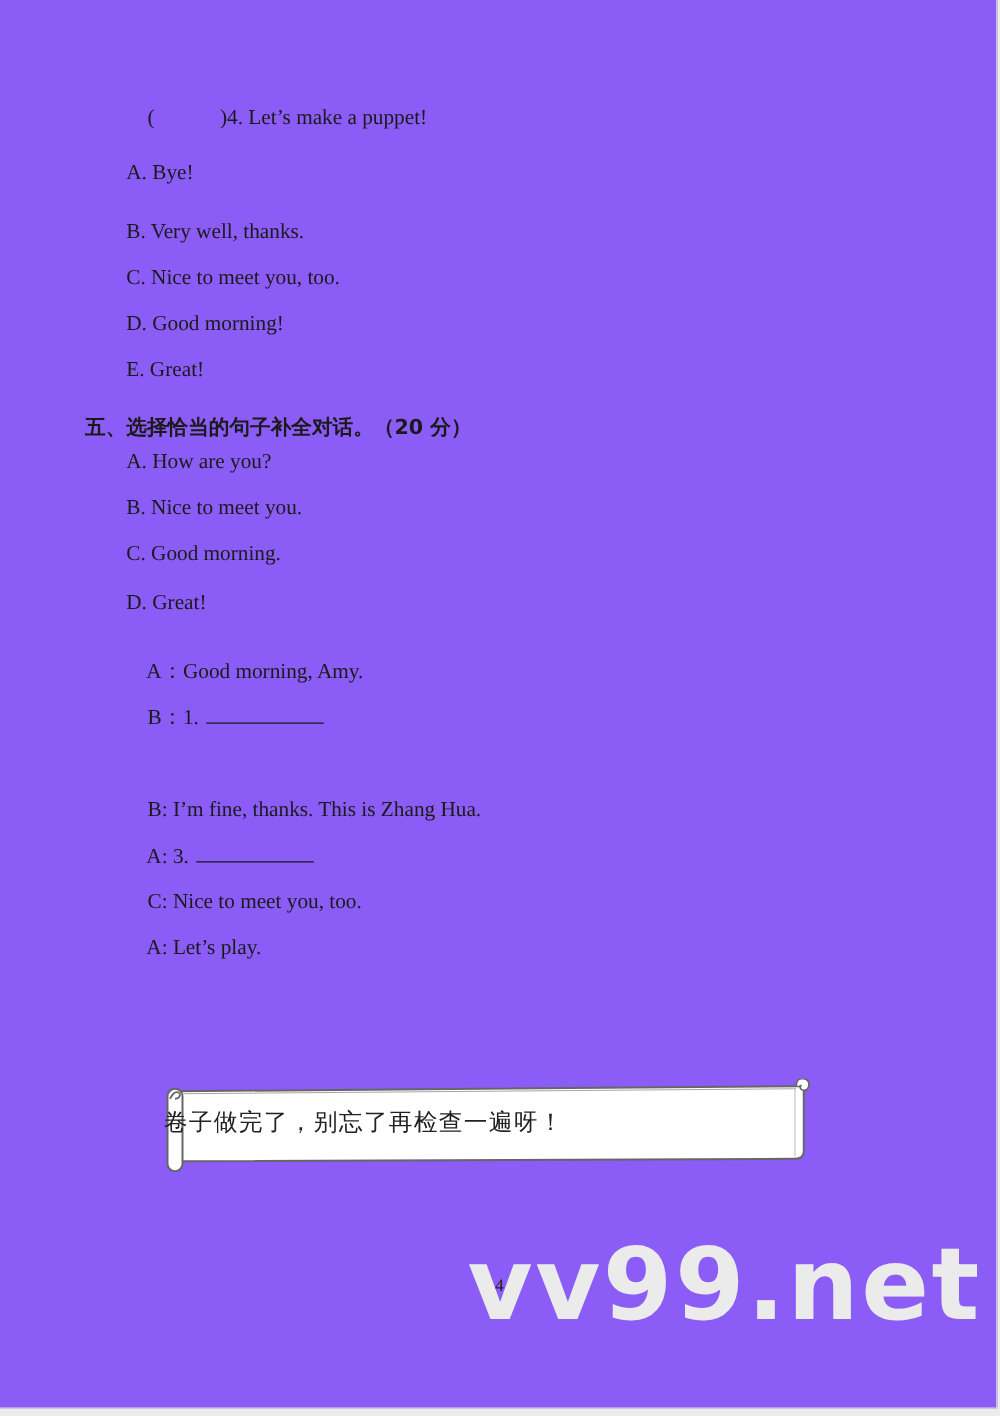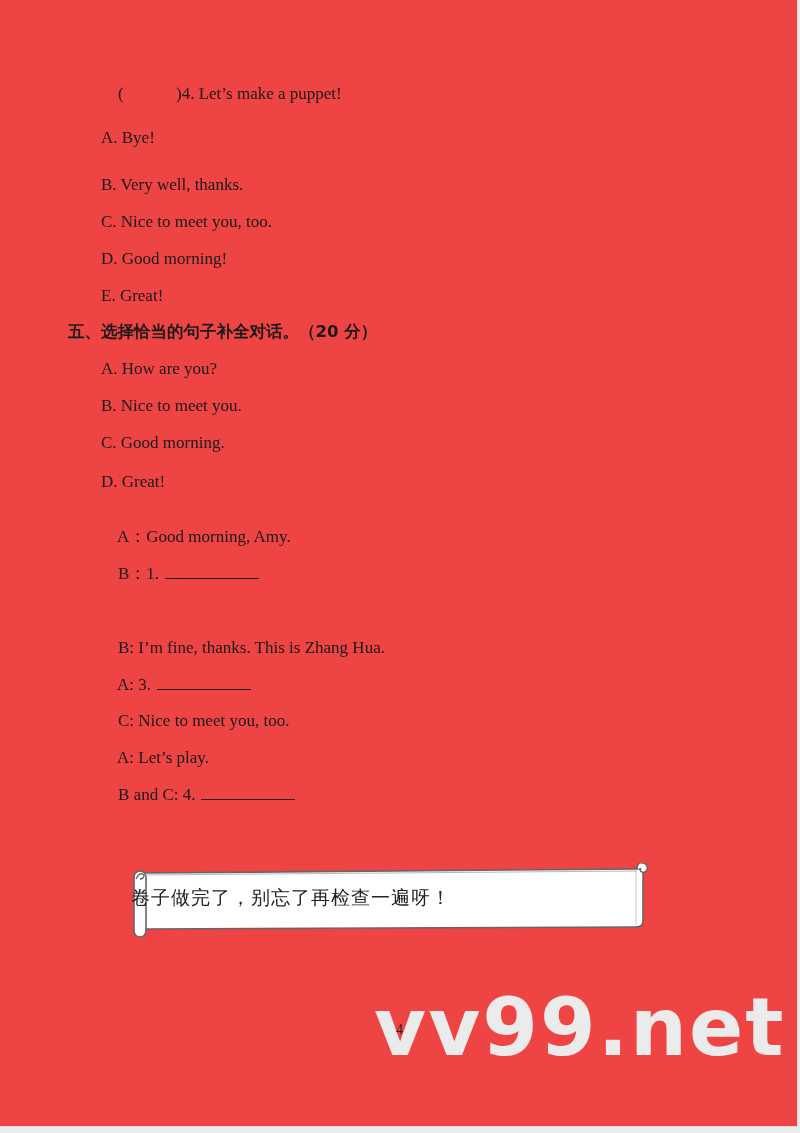--- a/index.html
+++ b/index.html
@@ -12,21 +12,21 @@
       height: 1133px;
       position: relative;
       overflow: hidden;
     }
     .page {
       position: absolute;
       left: 0;
       top: 0;
       width: 797px;
       height: 1126px;
-      background: #ef4444;
+      background: #8b5cf6;
       border-right: 1px solid #dcdcdc;
       border-bottom: 1px solid #dcdcdc;
       text-decoration: underline;
     }
     .line {
       position: absolute;
       left: 101px;
       font-family: "Liberation Serif", "DejaVu Serif", serif;
       font-size: 17px;
       color: #1a1a1a;
@@ -99,21 +99,21 @@
   <div class="line paren-line" style="top:64px;">
     <span class="paren-open">(</span><span>)4. Let’s make a puppet!</span>
   </div>
 
   <div class="line" style="top:128px;">A. Bye!</div>
   <div class="line" style="top:175px;">B. Very well, thanks.</div>
   <div class="line" style="top:212px;">C. Nice to meet you, too.</div>
   <div class="line" style="top:249px;">D. Good morning!</div>
   <div class="line" style="top:286px;">E. Great!</div>
 
-  <div class="section-title" style="top:322px;">五、选择恰当的句子补全对话。（20 分）</div>
+  <div class="section-title" style="top:332px;">五、选择恰当的句子补全对话。（20 分）</div>
 
   <div class="line" style="top:359px;">A. How are you?</div>
   <div class="line" style="top:396px;">B. Nice to meet you.</div>
   <div class="line" style="top:433px;">C. Good morning.</div>
   <div class="line" style="top:472px;">D. Great!</div>
 
   <div class="line" style="top:507px;">
     <span>A：Good morning, Amy.</span>
   </div>
   <div class="line" style="top:544px;">
@@ -123,23 +123,20 @@
     <span>B: I’m fine, thanks. This is Zhang Hua.</span>
   </div>
   <div class="line" style="top:655px;">
     <span>A: 3.</span><span class="blank"></span>
   </div>
   <div class="line" style="top:728px;">
     <span>A: Let’s play.</span>
   </div>
   <div class="line" style="top:691px;">
     <span>C: Nice to meet you, too.</span>
-  </div>
-  <div class="line" style="top:765px;">
-    <span>B and C: 4.</span><span class="blank"></span>
   </div>
 
   <div class="scroll">
     <svg width="520" height="78" viewBox="0 0 520 78">
 
       <path d="M10 10 L508 6 L512 6 L512 58 Q512 64 505 64 L14 66" fill="#ffffff" stroke="#666" stroke-width="1.6"></path>
 
       <path d="M505 8 L505 62" fill="none" stroke="#bbb" stroke-width="0.8"></path>
 
       <rect x="3" y="8" width="12" height="66" rx="6" ry="6" fill="#fff" stroke="#666" stroke-width="1.6"></rect>

